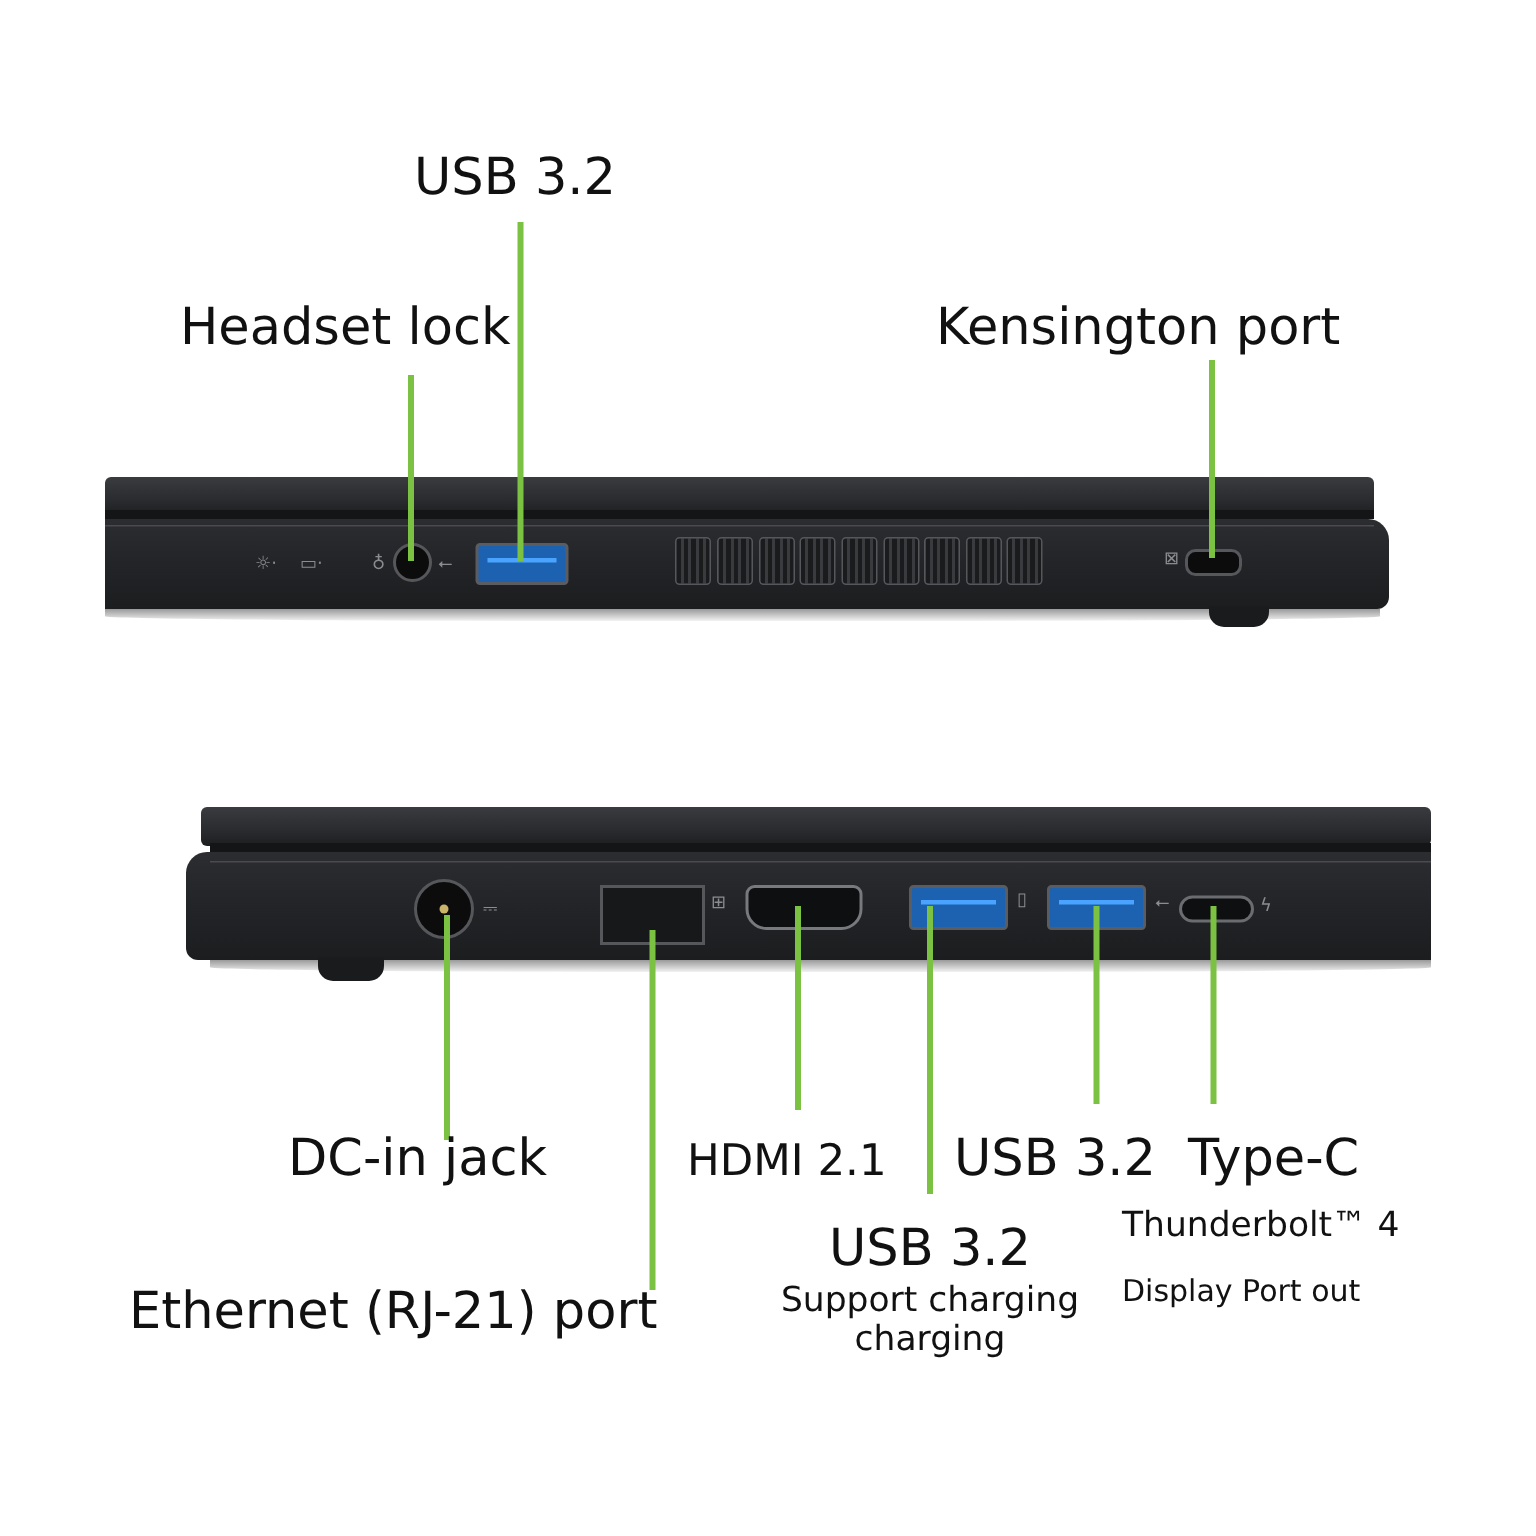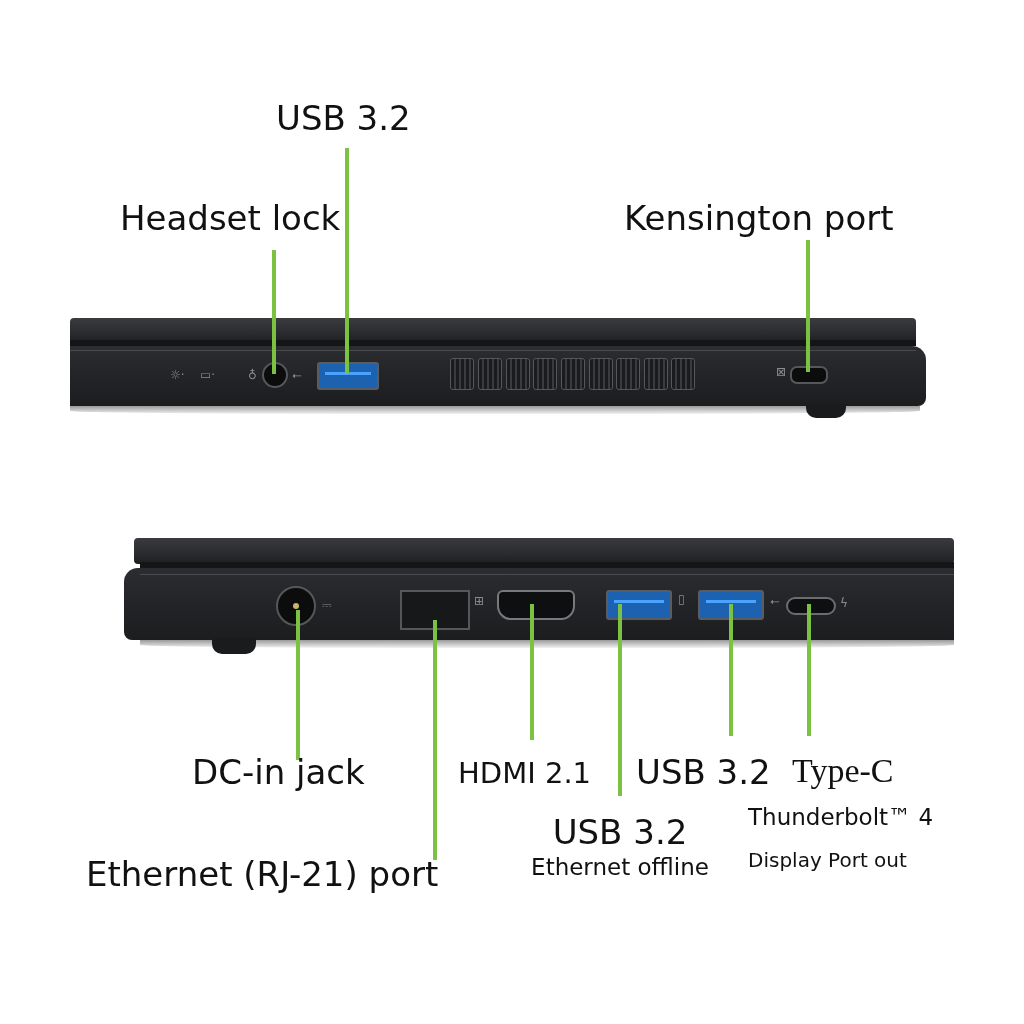--- a/index.html
+++ b/index.html
@@ -98,23 +98,24 @@
 <div class="leader" style="left:433px;top:620px;height:240px;"></div>
 <div class="leader" style="left:530px;top:604px;height:136px;"></div>
 <div class="leader" style="left:618px;top:604px;height:192px;"></div>
 <div class="leader" style="left:729px;top:604px;height:132px;"></div>
 <div class="leader" style="left:807px;top:604px;height:132px;"></div>
 
 <div class="label lbl-lg" style="left:192px;top:752px;">DC-in jack</div>
 <div class="label lbl-lg" style="left:86px;top:854px;">Ethernet (RJ-21) port</div>
 <div class="label lbl-md" style="left:458px;top:756px;">HDMI 2.1</div>
 <div class="label lbl-lg" style="left:636px;top:752px;">USB 3.2</div>
-<div class="label lbl-lg" style="left:792px;top:752px;font-family:Liberation Serif, serif;">Type-C</div>
+<div class="label lbl-lg" style="left:792px;top:752px;">Type-C</div>
 
 <div style="position:absolute;left:520px;top:812px;width:200px;text-align:center;">
   <div class="lbl-lg">USB 3.2</div>
-  <div class="lbl-sm" style="margin-top:2px;">Ethernet offline</div>
+  <div class="lbl-sm" style="margin-top:2px;">Support charging</div>
+  <div class="lbl-sm">charging</div>
 </div>
 
 <div style="position:absolute;left:748px;top:804px;width:210px;text-align:left;">
   <div class="lbl-sm">Thunderbolt™ 4</div>
   <div class="lbl-xs" style="margin-top:18px;">Display Port out</div>
 </div>
 
 </body></html>

